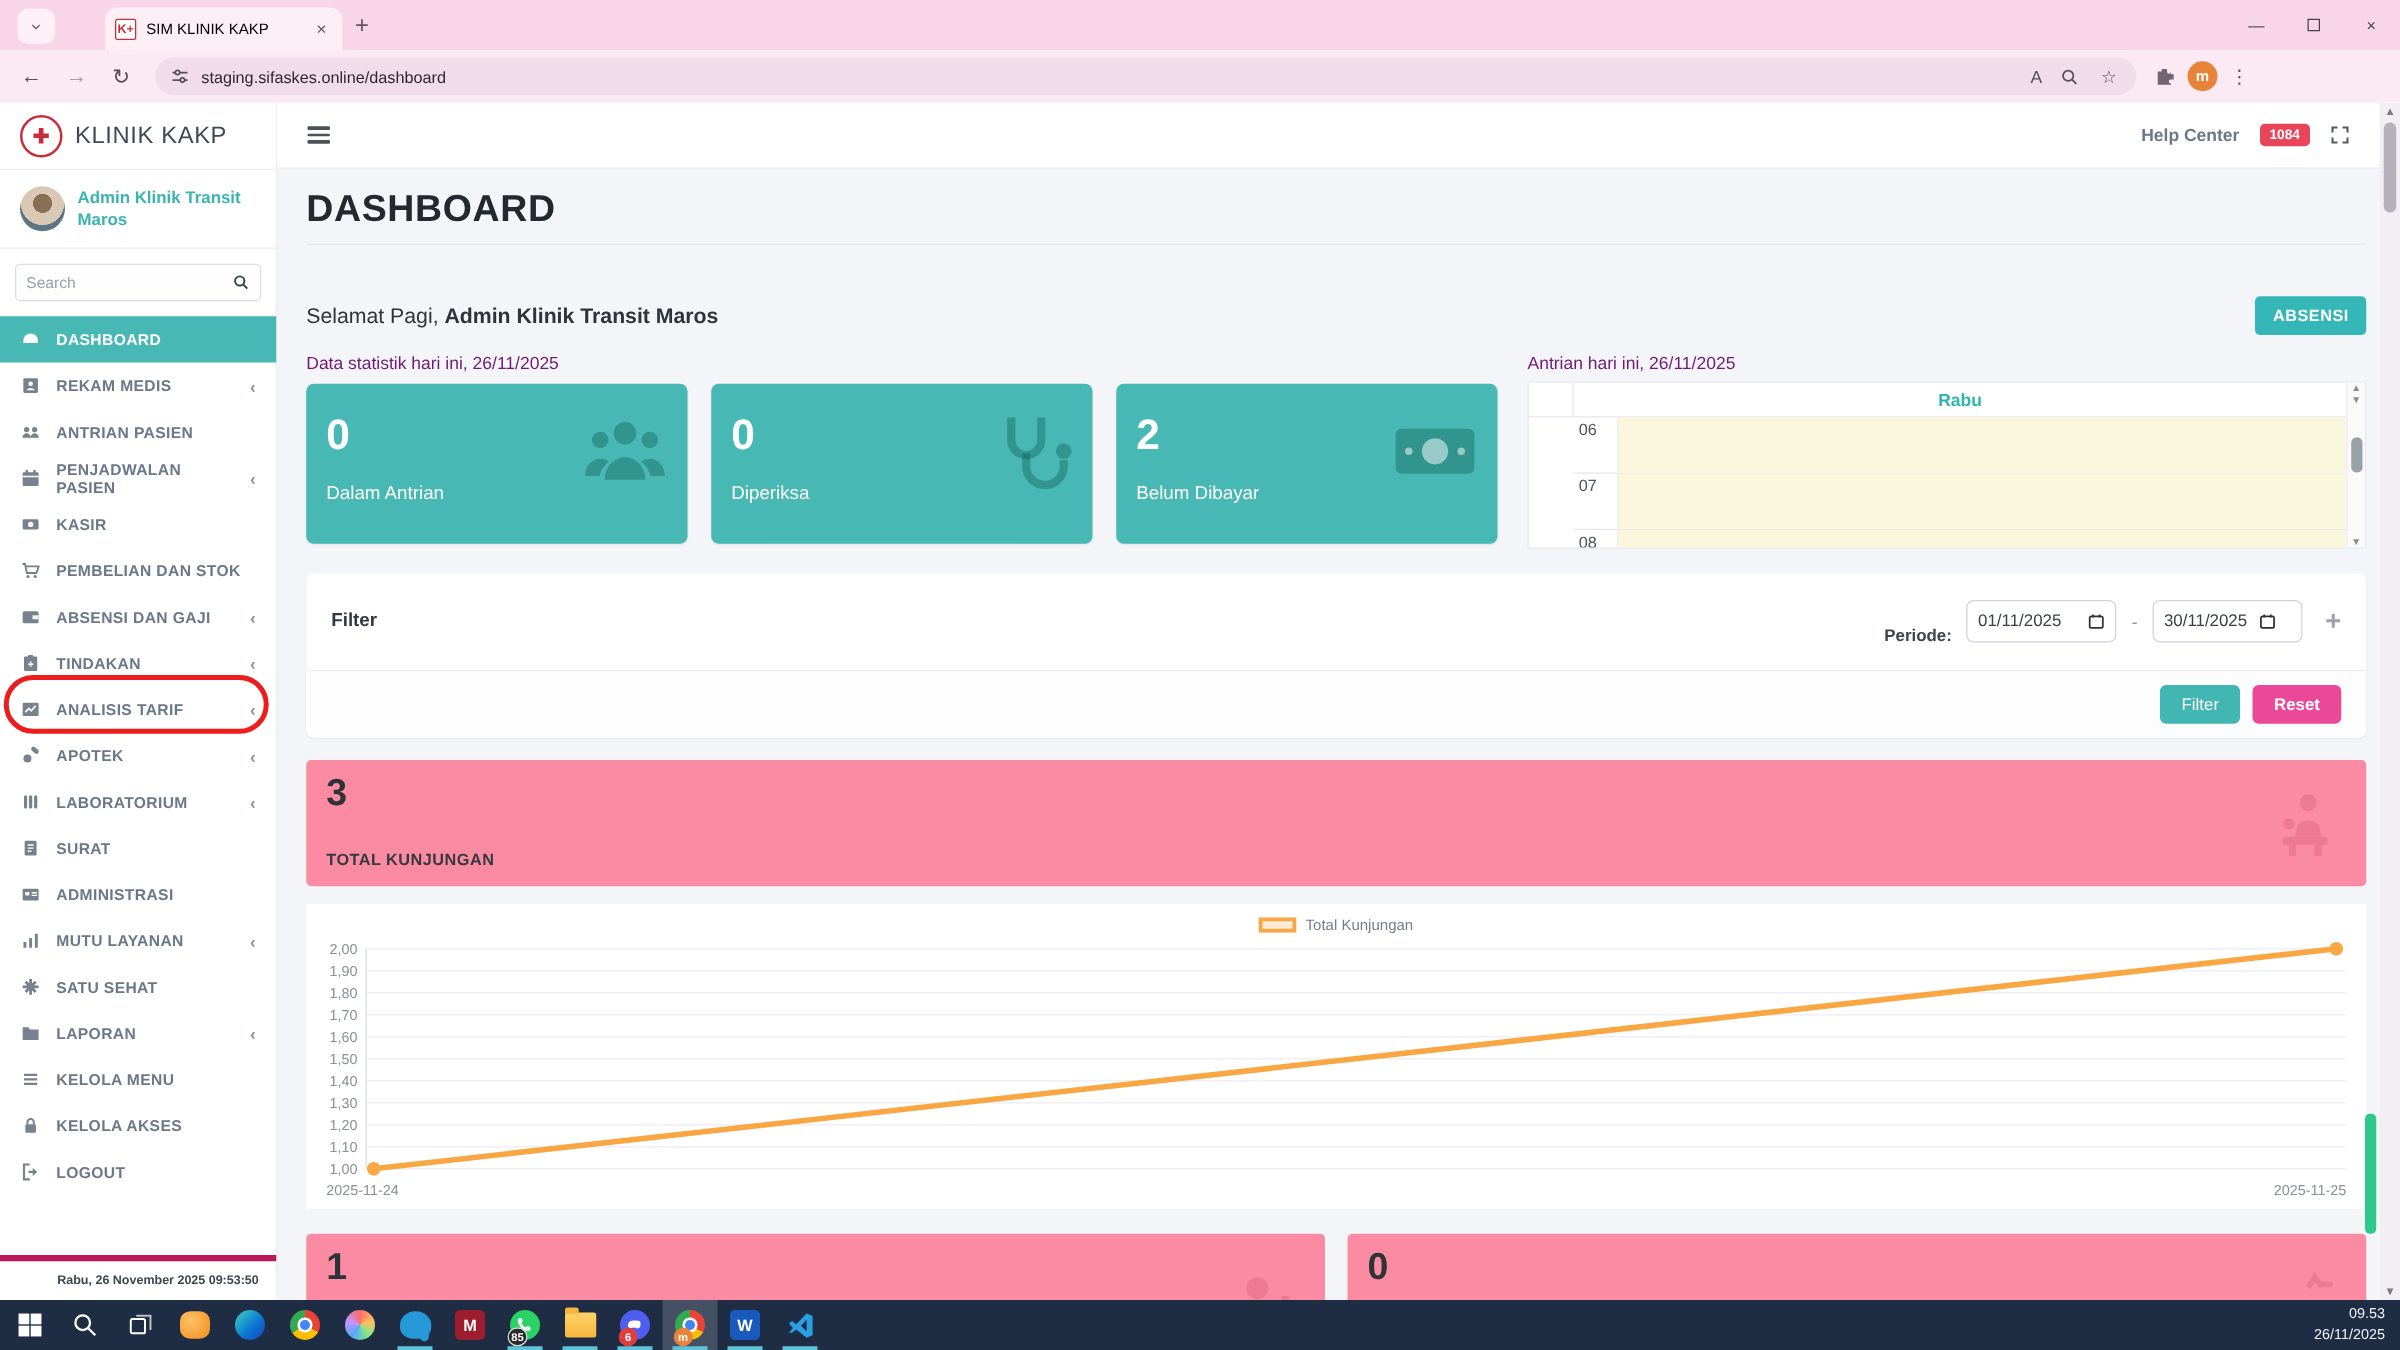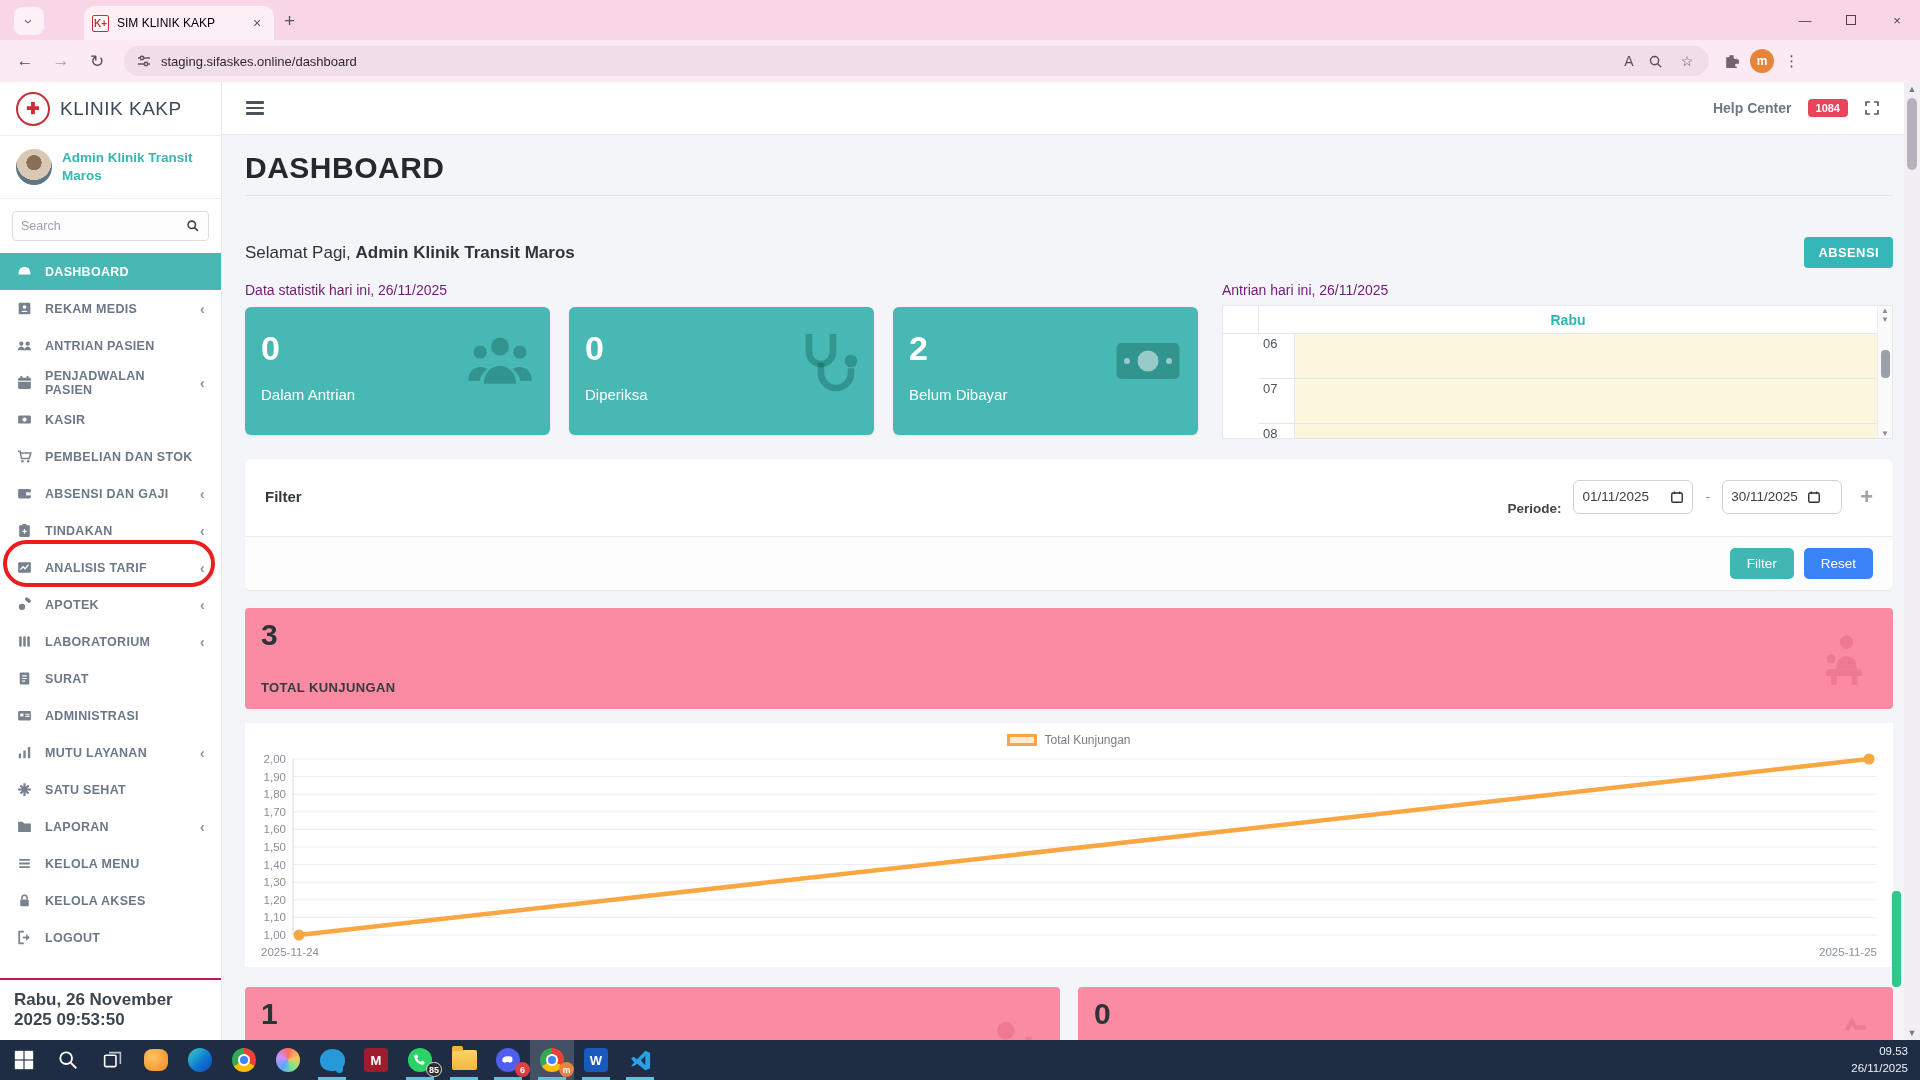--- a/index.html
+++ b/index.html
@@ -54,21 +54,21 @@
   .search-box input { border:none; outline:none; background:transparent; flex:1; font-size:12.5px; color:#444; font-family:"Liberation Sans",sans-serif; }
   .search-box input::placeholder { color:#9aa2ac; }
   .search-glyph { color:#3c434b; }
   .menu { position:relative; flex:1; padding-top:4px; }
   .side-item { height:37px; display:flex; align-items:center; gap:12px; padding:0 16px; color:#6b7888; font-size:12.5px; font-weight:600; letter-spacing:.3px; cursor:pointer; }
   .side-item .mi { width:17px; height:17px; flex:0 0 17px; color:#77828e; }
   .side-item .chev { margin-left:auto; color:#8b95a0; font-size:14px; font-weight:bold; }
   .side-item.active { background:#47b8b3; color:#fff; }
   .side-item.active .mi { color:#fff; }
   .annotation-ellipse { position:absolute; left:3px; top:291px; width:212px; height:47px; border:4px solid #ee1d1d; border-radius:26px; pointer-events:none; }
-  .sidebar-footer { padding:10px 14px; font-size:17px; color:#3c4650; font-weight:600; border-top:2px solid #be185d; }
+  .sidebar-footer { padding:10px 14px; font-size:10px; color:#3c4650; font-weight:600; border-top:5px solid #be185d;text-align:right; }
 
   
   .main { position:absolute; top:0; left:222px; width:1682px; height:958px; }
   .main-topbar { height:53px; background:#fff; border-bottom:1px solid #e7e9ee; display:flex; align-items:center; padding:0 24px; }
   .hamburger { display:flex; flex-direction:column; gap:3px; }
   .hamburger span { width:18px; height:2.4px; background:#4a525a; border-radius:1px; }
   .topbar-right { margin-left:auto; display:flex; align-items:center; gap:16px; }
   .help-center { font-size:14px; color:#6b7888; font-weight:600; }
   .notif-badge { background:#e8445a; color:#fff; font-size:11px; font-weight:bold; border-radius:4px; padding:3px 8px; }
   .expand-icon { color:#555d66; }
@@ -109,21 +109,21 @@
   .periode-wrap { margin-left:auto; display:flex; align-items:center; gap:12px; }
   .periode-label { font-size:13.5px; font-weight:bold; color:#3f454b;margin-top:24px; }
   .date-input { width:120px; height:34px; border:1px solid #ced4da; border-radius:6px; display:flex; align-items:center; padding:0 8px; gap:4px; background:#fff; }
   .date-text { font-size:13.5px; color:#3c4147; overflow:hidden; white-space:nowrap; flex:1; }
   .cal-ico { width:14px; height:14px; color:#2c3136; flex:0 0 14px; }
   .range-sep { color:#8a929a; font-size:14px; }
   .plus-btn { color:#9aa2ab; font-size:22px; font-weight:bold; margin-left:6px; }
   .filter-foot { border-top:1px solid #eaecf0; padding:11px 20px; display:flex; justify-content:flex-end; gap:10px; background:#fdfdfe; border-radius:0 0 6px 6px; }
   .btn { border:none; border-radius:5px; color:#fff; font-size:13.5px; padding:8px 17px; font-family:"Liberation Sans",sans-serif; }
   .btn-filter { background:#41b6b3; }
-  .btn-reset { background:#3b82f6; }
+  .btn-reset { background:#ec4899;font-weight:bold; }
 
   .pink-card { background:#fb8ba2; border-radius:4px; position:relative; padding:10px 16px; }
   .summary-card { margin-top:18px; height:101px; }
   .pc-value { font-size:30px; font-weight:bold; color:#2e3338; }
   .pc-label { position:absolute; left:16px; bottom:14px; font-size:13px; font-weight:bold; color:#343a40; letter-spacing:.4px; }
   .pc-ico { position:absolute; right:18px; top:50%; transform:translateY(-50%); width:62px; height:62px; color:#ee7a92; }
 
   .chart-card { margin-top:14px; background:#fff; padding:10px 0 4px 0; }
   .legend-row { display:flex; justify-content:center; align-items:center; gap:7px; }
   .legend-swatch { width:30px; height:12px; border:3px solid #f9a743; background:#fdebd8; }
@@ -134,21 +134,21 @@
   .bottom-card { flex:1; height:110px; }
 
   .green-thumb { position:absolute; right:3px; top:809px; width:9px; height:96px; background:#2ec98a; border-radius:4px; }
 
   
   .taskbar { position:absolute; bottom:0; left:0; width:1920px; height:40px; background:#1f2d44; display:flex; align-items:center; padding-left:2px; }
   .tb-btn { width:44px; height:40px; display:flex; align-items:center; justify-content:center; position:relative; flex:0 0 44px; }
   .tb-btn.active-app { background:rgba(255,255,255,.17); }
   .tb-btn .run-bar { position:absolute; bottom:0; left:8px; right:8px; height:3px; background:#5fc2d8; }
   .tb-glyph { width:25px; height:25px; position:relative; display:flex; align-items:center; justify-content:center; }
-  .tb-badge { position:absolute; right:0; bottom:3px; min-width:15px; height:15px; border-radius:8px; font-size:9px; font-weight:bold; display:flex; align-items:center; justify-content:center; color:#fff; padding:0 2px; }
+  .tb-badge { position:absolute; right:20px; bottom:3px; min-width:15px; height:15px; border-radius:8px; font-size:9px; font-weight:bold; display:flex; align-items:center; justify-content:center; color:#fff; padding:0 2px; }
   .badge-dark { background:#2b2b2b; border:1px solid #ddd; }
   .badge-red { background:#e03e3e; }
   .badge-orange { background:#e8833a; }
   .chrome-glyph { width:24px; height:24px; border-radius:50%; background:conic-gradient(#ea4335 0 33%, #fbbc04 0 66%, #34a853 0 100%); position:relative; }
   .chrome-glyph::before { content:""; position:absolute; inset:26%; background:#4285f4; border-radius:50%; border:2px solid #fff; }
   .edge-glyph { width:24px; height:24px; border-radius:50%; background:linear-gradient(135deg,#3fd3c2,#0b7bd4 55%,#1a41b8); }
   .copilot-glyph { width:24px; height:24px; border-radius:50%; background:conic-gradient(#ff6a6a,#ffc05f,#7ee787,#58a6ff,#c394ff,#ff6a6a); }
   .orange-glyph { width:24px; height:22px; border-radius:35%; background:radial-gradient(circle at 35% 35%,#ffc266,#f28c1e); }
   .elephant-glyph { width:26px; height:22px; border-radius:50% 50% 42% 42%; background:#2798d8; position:relative; }
   .elephant-glyph::after { content:""; position:absolute; right:2px; bottom:-2px; width:7px; height:11px; border-radius:4px; background:#2798d8; }

